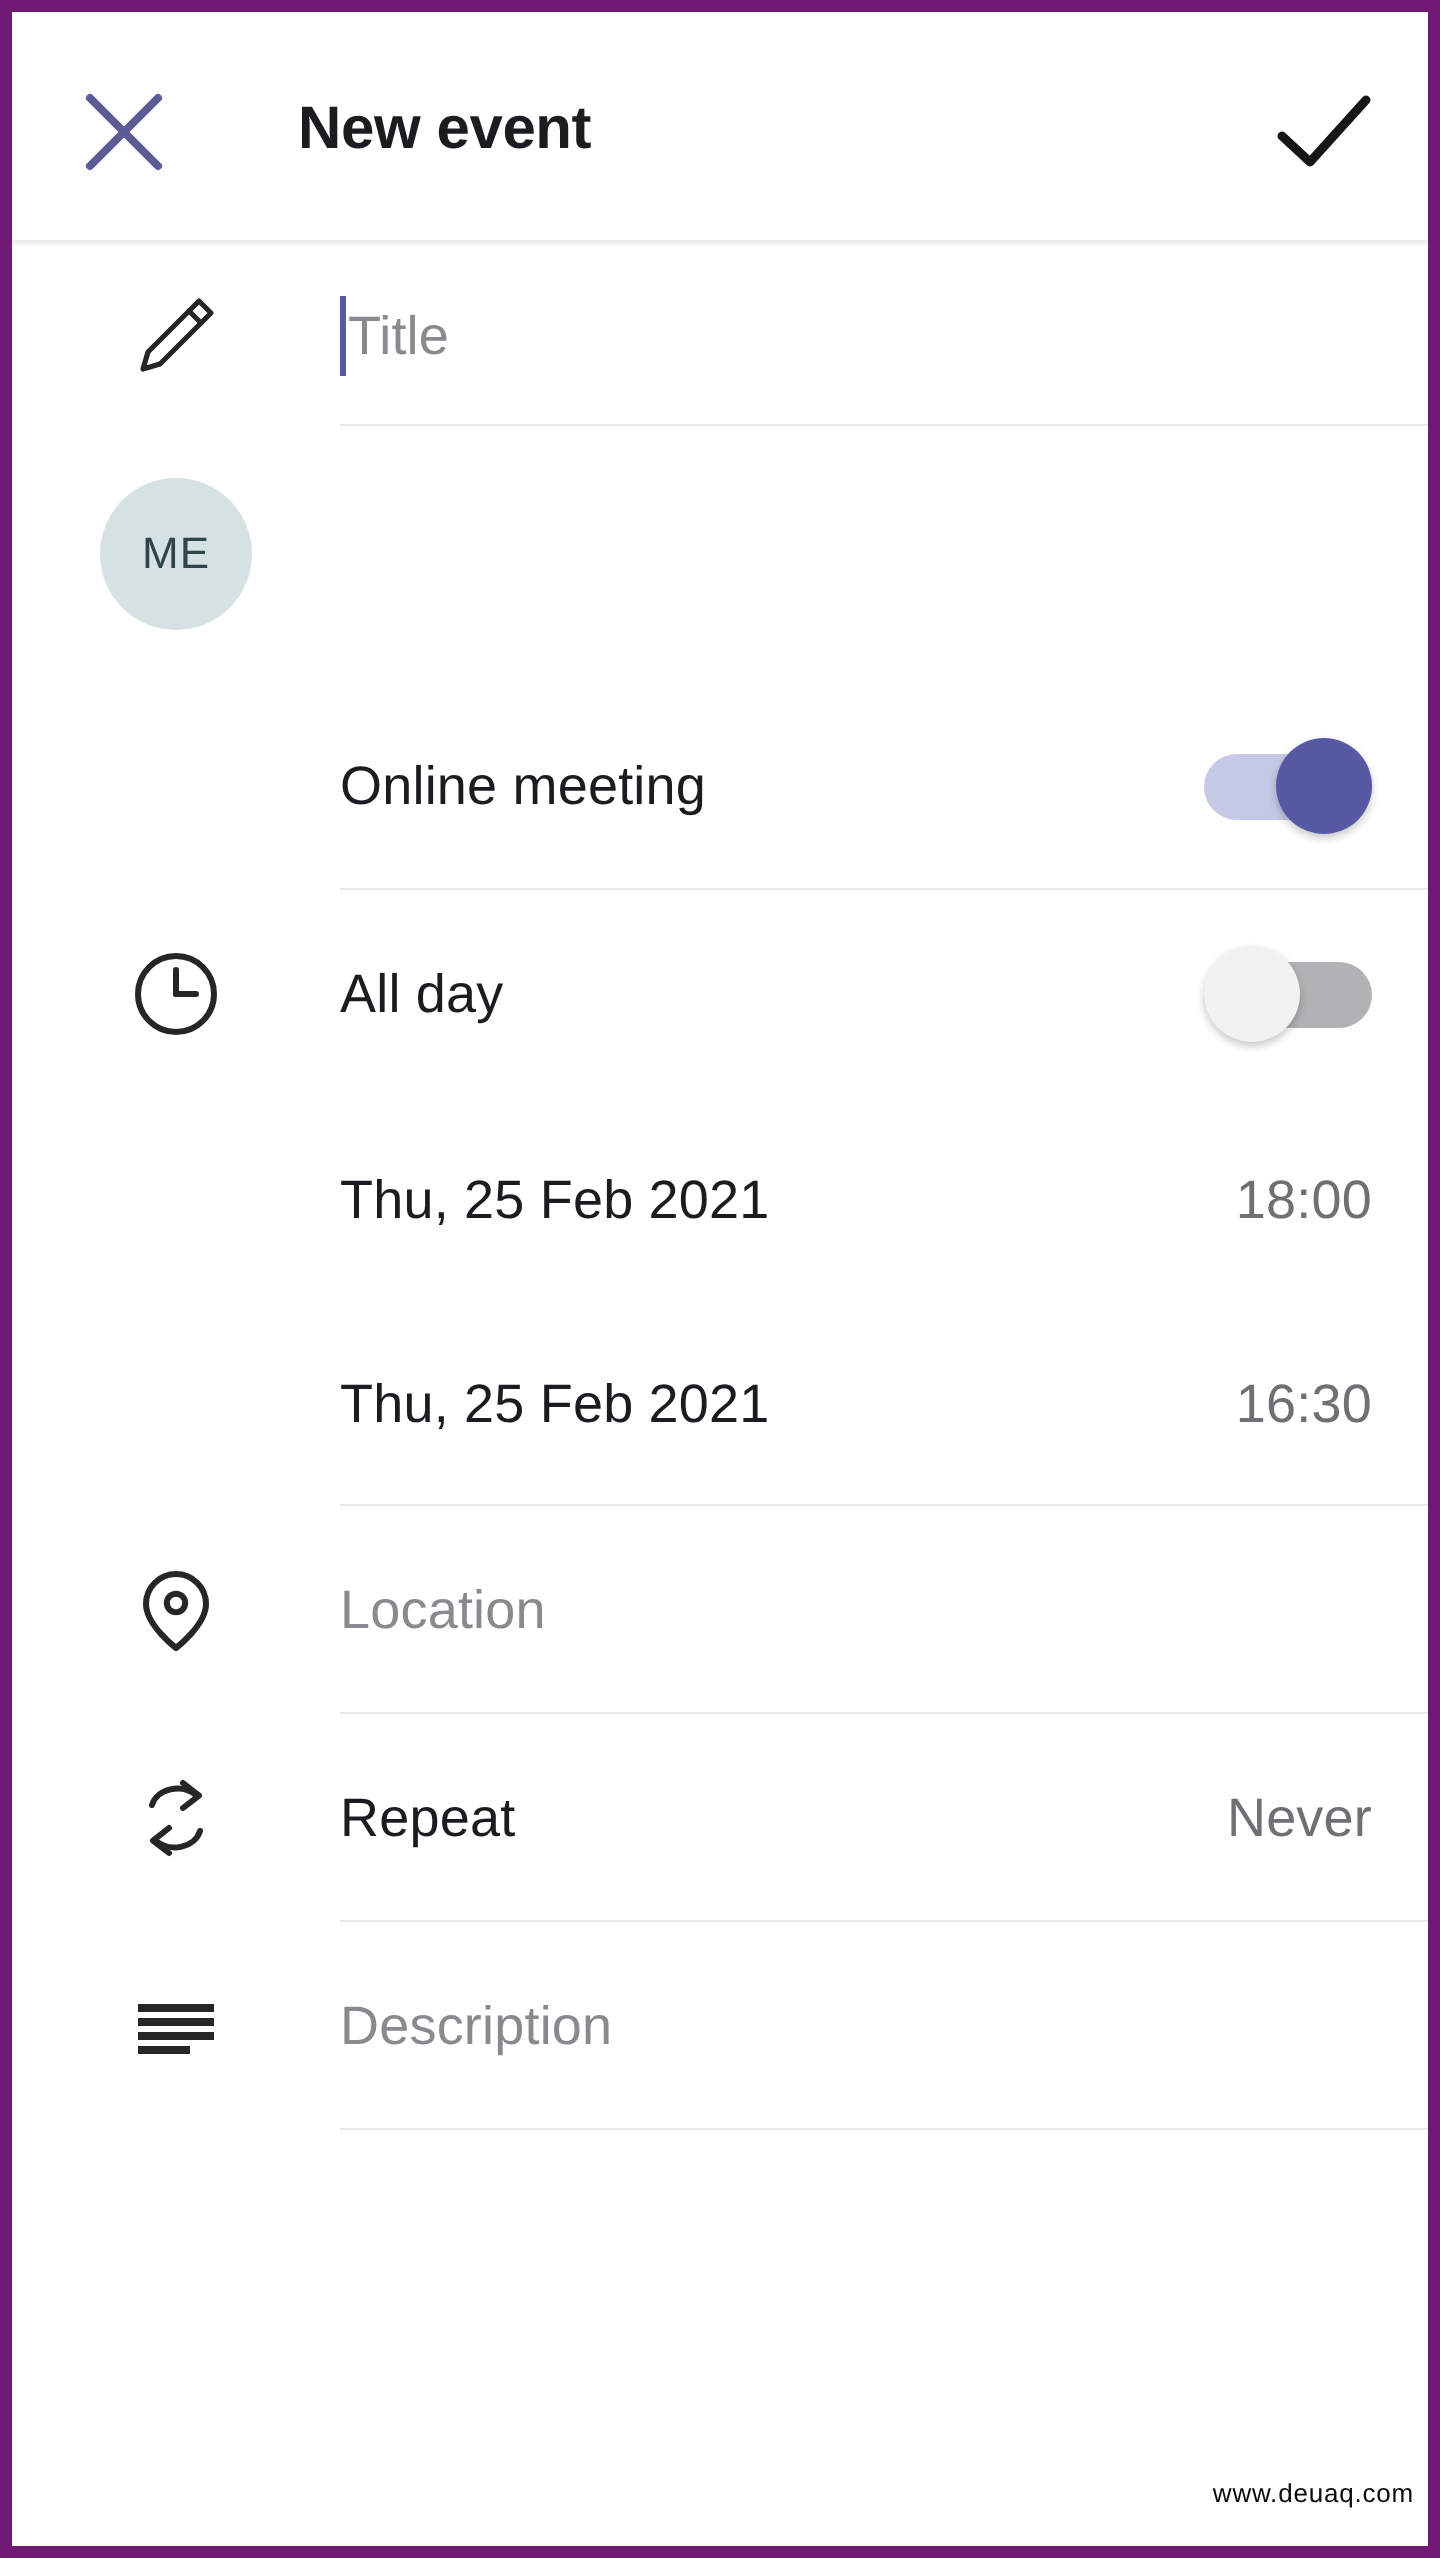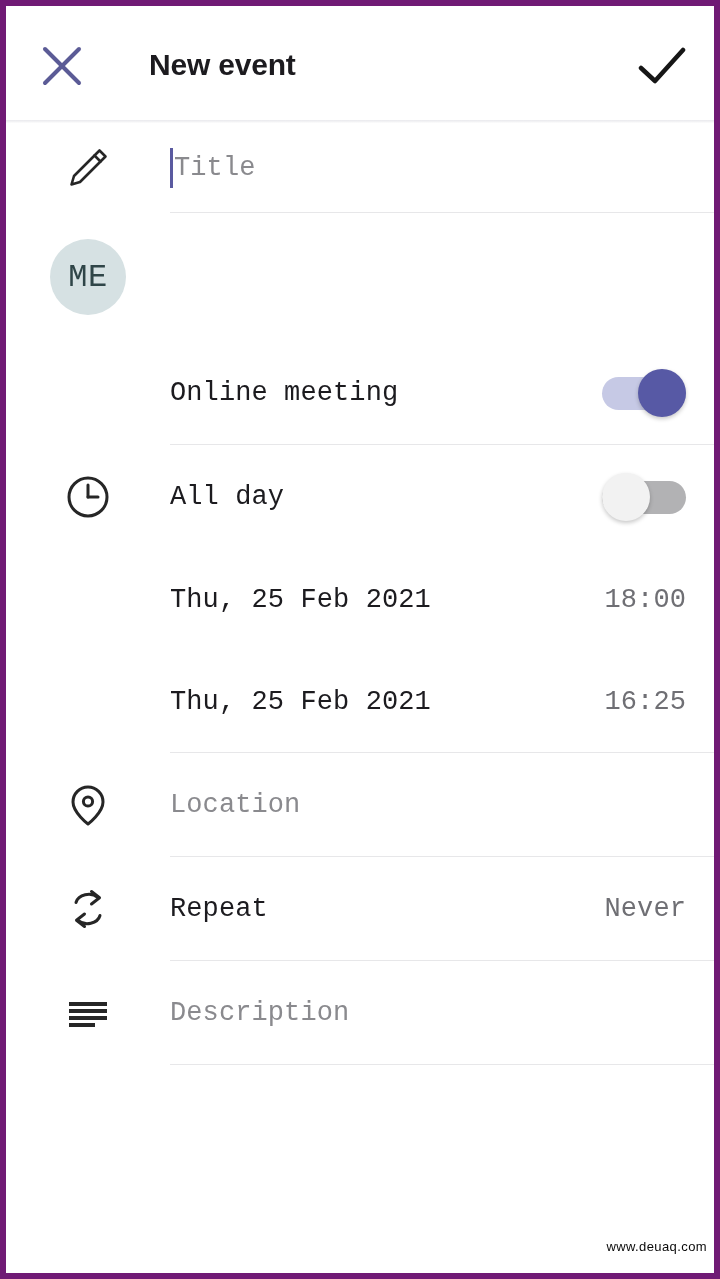--- a/index.html
+++ b/index.html
@@ -78,21 +78,20 @@
   #form {
     position: relative;
     width: 100%;
   }
 
   .row {
     position: relative;
     display: flex;
     align-items: flex-end;
     width: 100%;
-    font-family: Liberation Mono, monospace;
   }
 
   .gutter {
     width: 164px;
     flex: 0 0 164px;
     display: flex;
     justify-content: center;
     padding-top: 0;
   }
   .gutter .iconbox {
@@ -166,21 +165,21 @@
     justify-content: center;
   }
   .avatar {
     width: 76px;
     height: 76px;
     border-radius: 50%;
     background: #d6e1e3;
     display: flex;
     align-items: center;
     justify-content: center;
-    font-size: 32px;
+    font-size: 22px;
     color: #2f4548;
     letter-spacing: 0.5px;
   }
   .org-name-blurred {
     font-size: 27px;
     color: #4a4a4a;
     filter: blur(7px);
     opacity: 0.82;
     user-select: none;
     margin-bottom: 11px;
@@ -338,21 +337,21 @@
         <span class="value-muted">18:00</span>
       </div>
     </div>
 
     <div class="row row-date">
       <div class="gutter">
         <span class="iconbox"></span>
       </div>
       <div class="field has-divider">
         <span class="label-dark">Thu, 25 Feb 2021</span>
-        <span class="value-muted">16:25</span>
+        <span class="value-muted">16:30</span>
       </div>
     </div>
 
     <div class="row row-generic">
       <div class="gutter">
         <span class="iconbox">
           <svg width="48" height="48" viewBox="0 0 48 48">
             <path d="M24 6 C15.7 6 9 12.7 9 21 C9 31.5 24 43 24 43 C24 43 39 31.5 39 21 C39 12.7 32.3 6 24 6 Z" fill="none" stroke="#262626" stroke-width="3" stroke-linejoin="round"></path>
             <circle cx="24" cy="20.5" r="4.6" fill="none" stroke="#262626" stroke-width="3"></circle>
           </svg>

